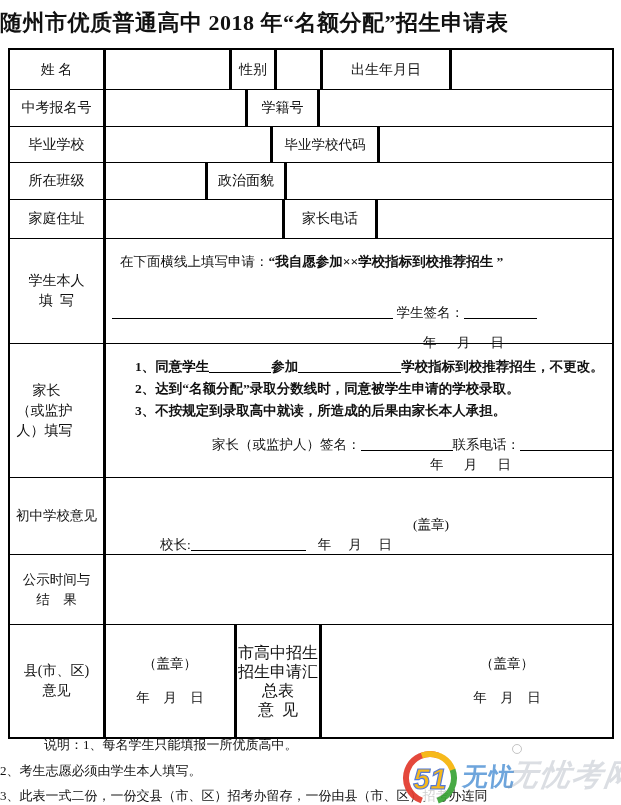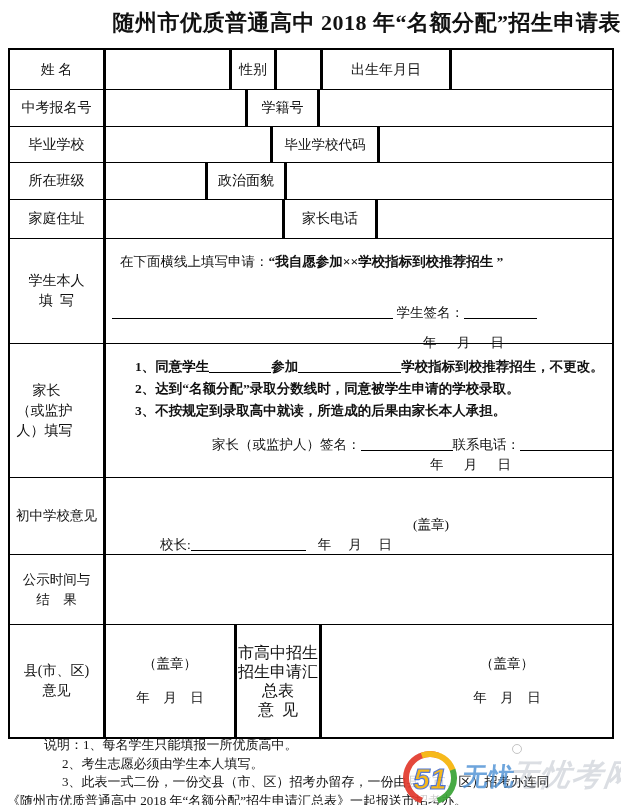--- a/index.html
+++ b/index.html
@@ -2,21 +2,21 @@
 <html><head>
 <meta charset="utf-8">
 <style>
   html,body{margin:0;padding:0;}
   body{
     width:621px;height:805px;position:relative;overflow:hidden;
     background:#ffffff;color:#111;
     font-family:"Liberation Serif","DejaVu Serif",serif;
   }
   .title{
-    position:absolute;top:8px;left:0;width:621px;text-align:right;
+    position:absolute;top:8px;left:0;width:621px;text-align:left;
     font-size:22px;font-weight:bold;letter-spacing:0.5px;margin:0;
   }
   .tbl{
     position:absolute;left:8px;top:48px;width:606px;box-sizing:border-box;
     border:2px solid #000;background:transparent;
   }
   .row{display:flex;width:602px;}
   .cell{
     box-sizing:border-box;border-right:3px solid #000000;border-bottom:1px solid #000;
     font-size:14px;position:relative;
@@ -42,21 +42,21 @@
   .j-seal{padding:38px 0 0 307px;}
   .j-line{padding:2px 0 0 54px;}
   .j-date{display:inline-block;margin-left:12px;}
   
   .seal-cell{display:flex;flex-direction:column;align-items:center;justify-content:center;gap:16px;}
   .small-lab{font-size:16px;line-height:19px;}
   .shift-r{padding-left:80px;}
   
   .notes{position:absolute;left:0;top:736px;width:621px;font-size:13px;line-height:18.5px;}
   .notes .n1{padding-left:44px;}
-  .notes .n2,.notes .n3{padding-left:62px;}
+  .notes .n2,.notes .n3{margin-top:7px;}
   .notes .n4{padding-left:7px;}
   
   .wm-logo{position:absolute;left:401px;top:749px;width:58px;height:58px;opacity:.93;}
   .wm-blue{
     position:absolute;left:463px;top:760px;font-size:25px;font-weight:bold;
     color:#4a8fd4;opacity:.8;font-family:"Liberation Sans",sans-serif;
     transform:skewX(-6deg);letter-spacing:1px;
   }
   .wm-gray{
     position:absolute;left:508px;top:755px;font-size:30px;font-weight:bold;font-style:italic;

